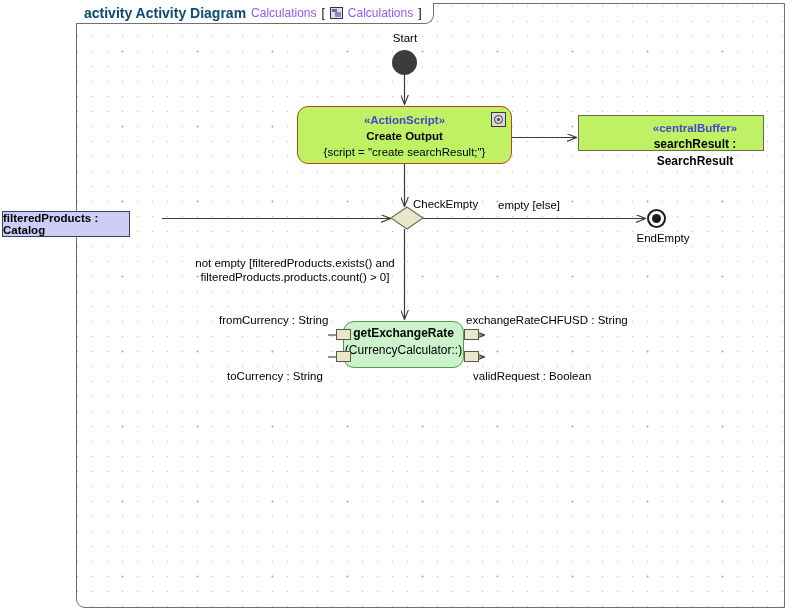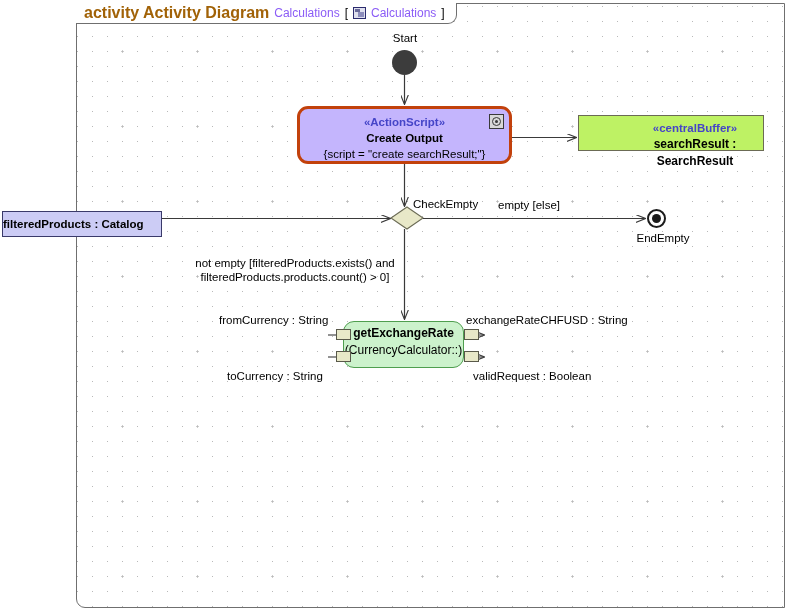--- a/index.html
+++ b/index.html
@@ -52,23 +52,23 @@
     background: #ffffff;
     padding: 0 11px 0 8px;
     display: flex;
     align-items: center;
     gap: 5px;
     border-radius: 0 0 9px 0;
     white-space: nowrap;
     z-index: 6;
   }
   .frame-tab .kw {
-    font-size: 16px;
+    font-size: 14px;
     font-weight: bold;
-    color: #a16207;
+    color: #0c4a6e;
   }
   .frame-tab .nm {
     font-size: 12px;
     color: #8b5cf6;
   }
   .frame-tab .brk {
     font-size: 12px;
     color: #000000;
   }
   .diag-icon {
@@ -125,22 +125,22 @@
     position: absolute;
     left: 3px; top: 3px;
     width: 9px; height: 9px;
     border-radius: 50%;
     background: #1b1b1b;
   }
 
   
   .action {
     position: absolute;
-    background: #c4b5fd;
-    border: 3px solid #c2410c;
+    background: #bef264;
+    border: 1px solid #c2410c;
     border-radius: 11px;
     box-sizing: border-box;
     text-align: center;
   }
   .stereo {
     color: #4545c8;
     font-size: 11.5px;
     font-weight: bold;
   }
   .nodename {
@@ -200,27 +200,27 @@
     padding-top: 4px;
     padding-left: 48px;
   }
   #central-buffer .stereo { display:block; line-height: 16px; }
   #central-buffer .nodename { display:block; line-height: 17px; font-size: 12px; }
 
   
   #object-filtered-products {
     position: absolute;
     left: 2px; top: 211px;
-    width: 160px; height: 26px;
+    width: 128px; height: 26px;
     background: #ccccf5;
     border: 1px solid #3a3a6a;
     box-sizing: border-box;
     display: flex;
     align-items: center;
-    justify-content: flex-start;
+    justify-content: flex-end;
   }
   #object-filtered-products span {
     font-size: 11.5px;
     font-weight: bold;
     color: #000000;
   }
 
   
   #action-get-exchange-rate {
     left: 343px; top: 321px;

